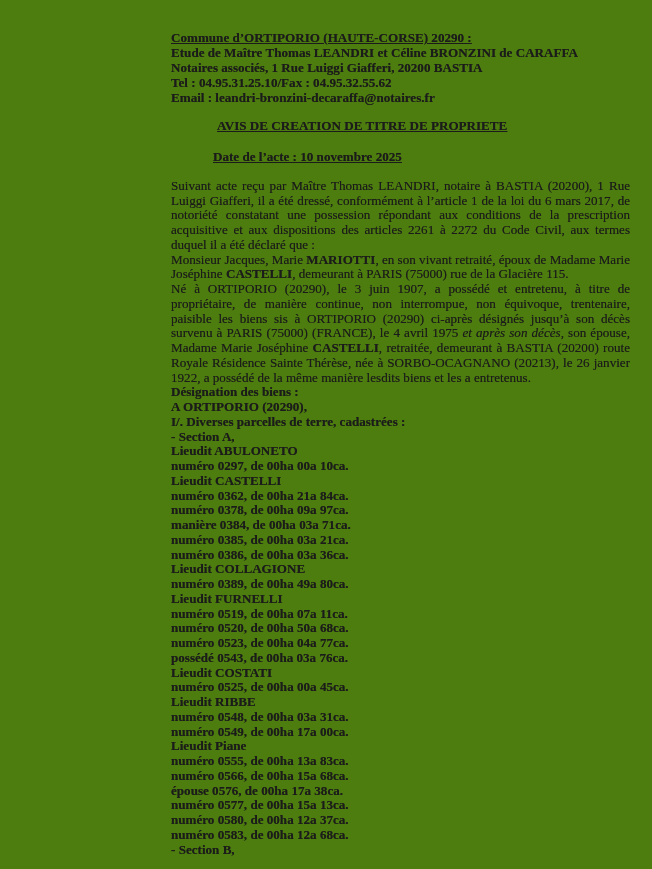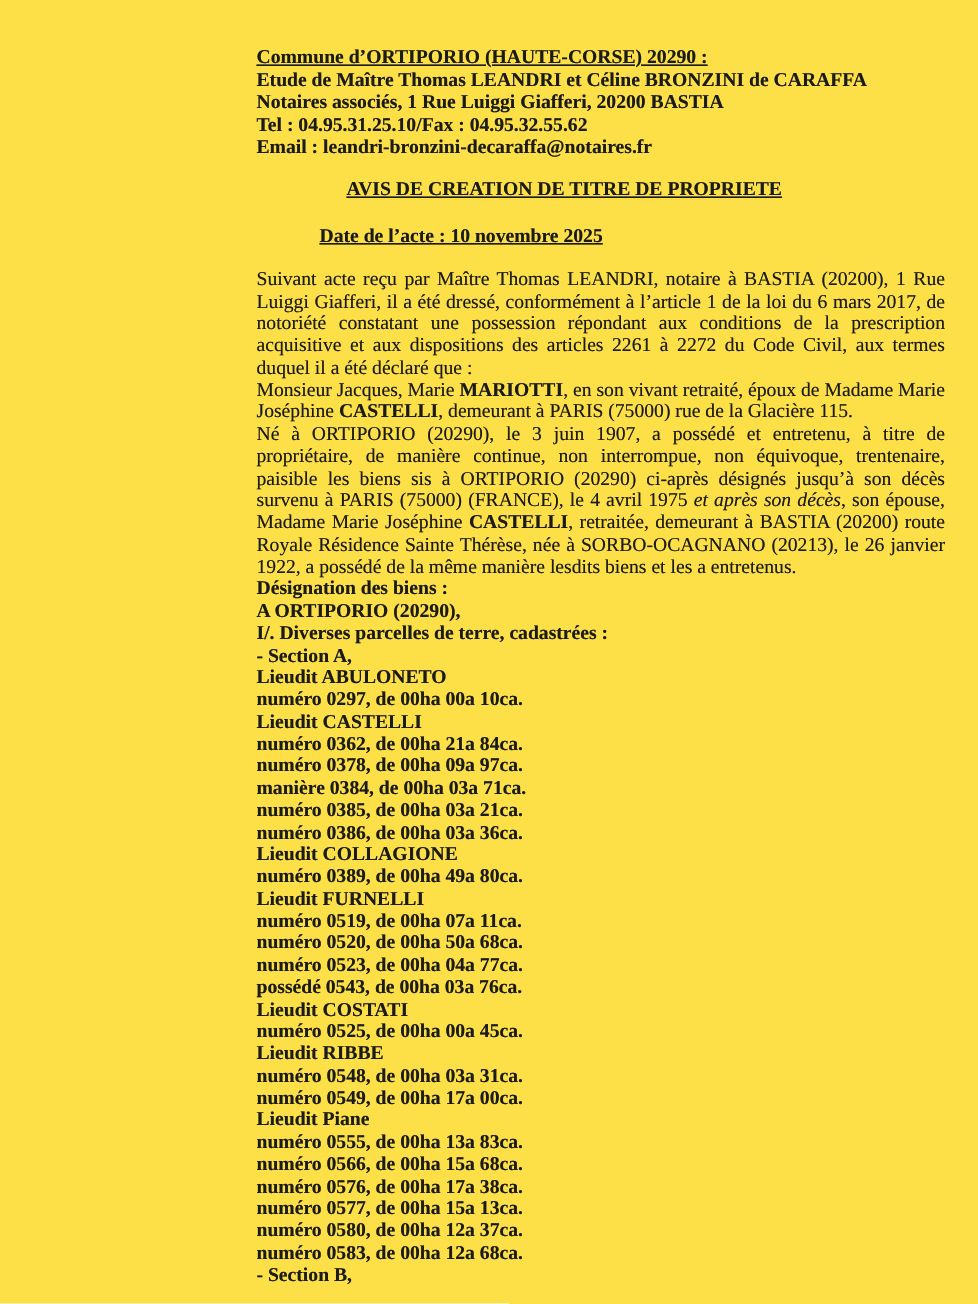--- a/index.html
+++ b/index.html
@@ -1,39 +1,39 @@
 <!DOCTYPE html>
 <html><head>
 <meta charset="utf-8">
 <style>
   html, body { margin: 0; padding: 0; background: #ffffff; }
   .page {
     position: relative;
     width: 652px;
     height: 869px;
-    background: #fde047;
+    background: #4d7c0f;
     overflow: hidden;
     font-family: "Liberation Serif", serif;
     color: #1b1b1b;
   }
   .content {
     position: absolute;
     left: 171px;
     top: 30px;
     width: 459px;
     font-size: 13.1px;
     line-height: 14.75px;
     text-shadow: 0 0 0.4px rgba(20,20,20,0.55);
   }
   .letterhead { font-weight: bold; line-height: 15.1px; }
   .u { text-decoration: underline; }
   .title-line {
     font-weight: bold;
     text-decoration: underline;
-    margin: 14px 0 0 60px;
+    margin: 14px 0 0 46px;
   }
   .date-line {
     font-weight: bold;
     text-decoration: underline;
     margin: 16px 0 0 42px;
   }
   .para {
     margin: 0;
     text-align: justify;
     text-justify: inter-word;
@@ -86,20 +86,20 @@
     <div class="ln">numéro 0523, de 00ha 04a 77ca.</div>
     <div class="ln">possédé 0543, de 00ha 03a 76ca.</div>
     <div class="ln">Lieudit COSTATI</div>
     <div class="ln">numéro 0525, de 00ha 00a 45ca.</div>
     <div class="ln">Lieudit RIBBE</div>
     <div class="ln">numéro 0548, de 00ha 03a 31ca.</div>
     <div class="ln">numéro 0549, de 00ha 17a 00ca.</div>
     <div class="ln">Lieudit Piane</div>
     <div class="ln">numéro 0555, de 00ha 13a 83ca.</div>
     <div class="ln">numéro 0566, de 00ha 15a 68ca.</div>
-    <div class="ln">numéro 0576, de 00ha 17a 38ca.</div>
+    <div class="ln">épouse 0576, de 00ha 17a 38ca.</div>
     <div class="ln">numéro 0577, de 00ha 15a 13ca.</div>
     <div class="ln">numéro 0580, de 00ha 12a 37ca.</div>
     <div class="ln">numéro 0583, de 00ha 12a 68ca.</div>
     <div class="ln">- Section B,</div>
 
   </div>
 </div>
 
 </body></html>

